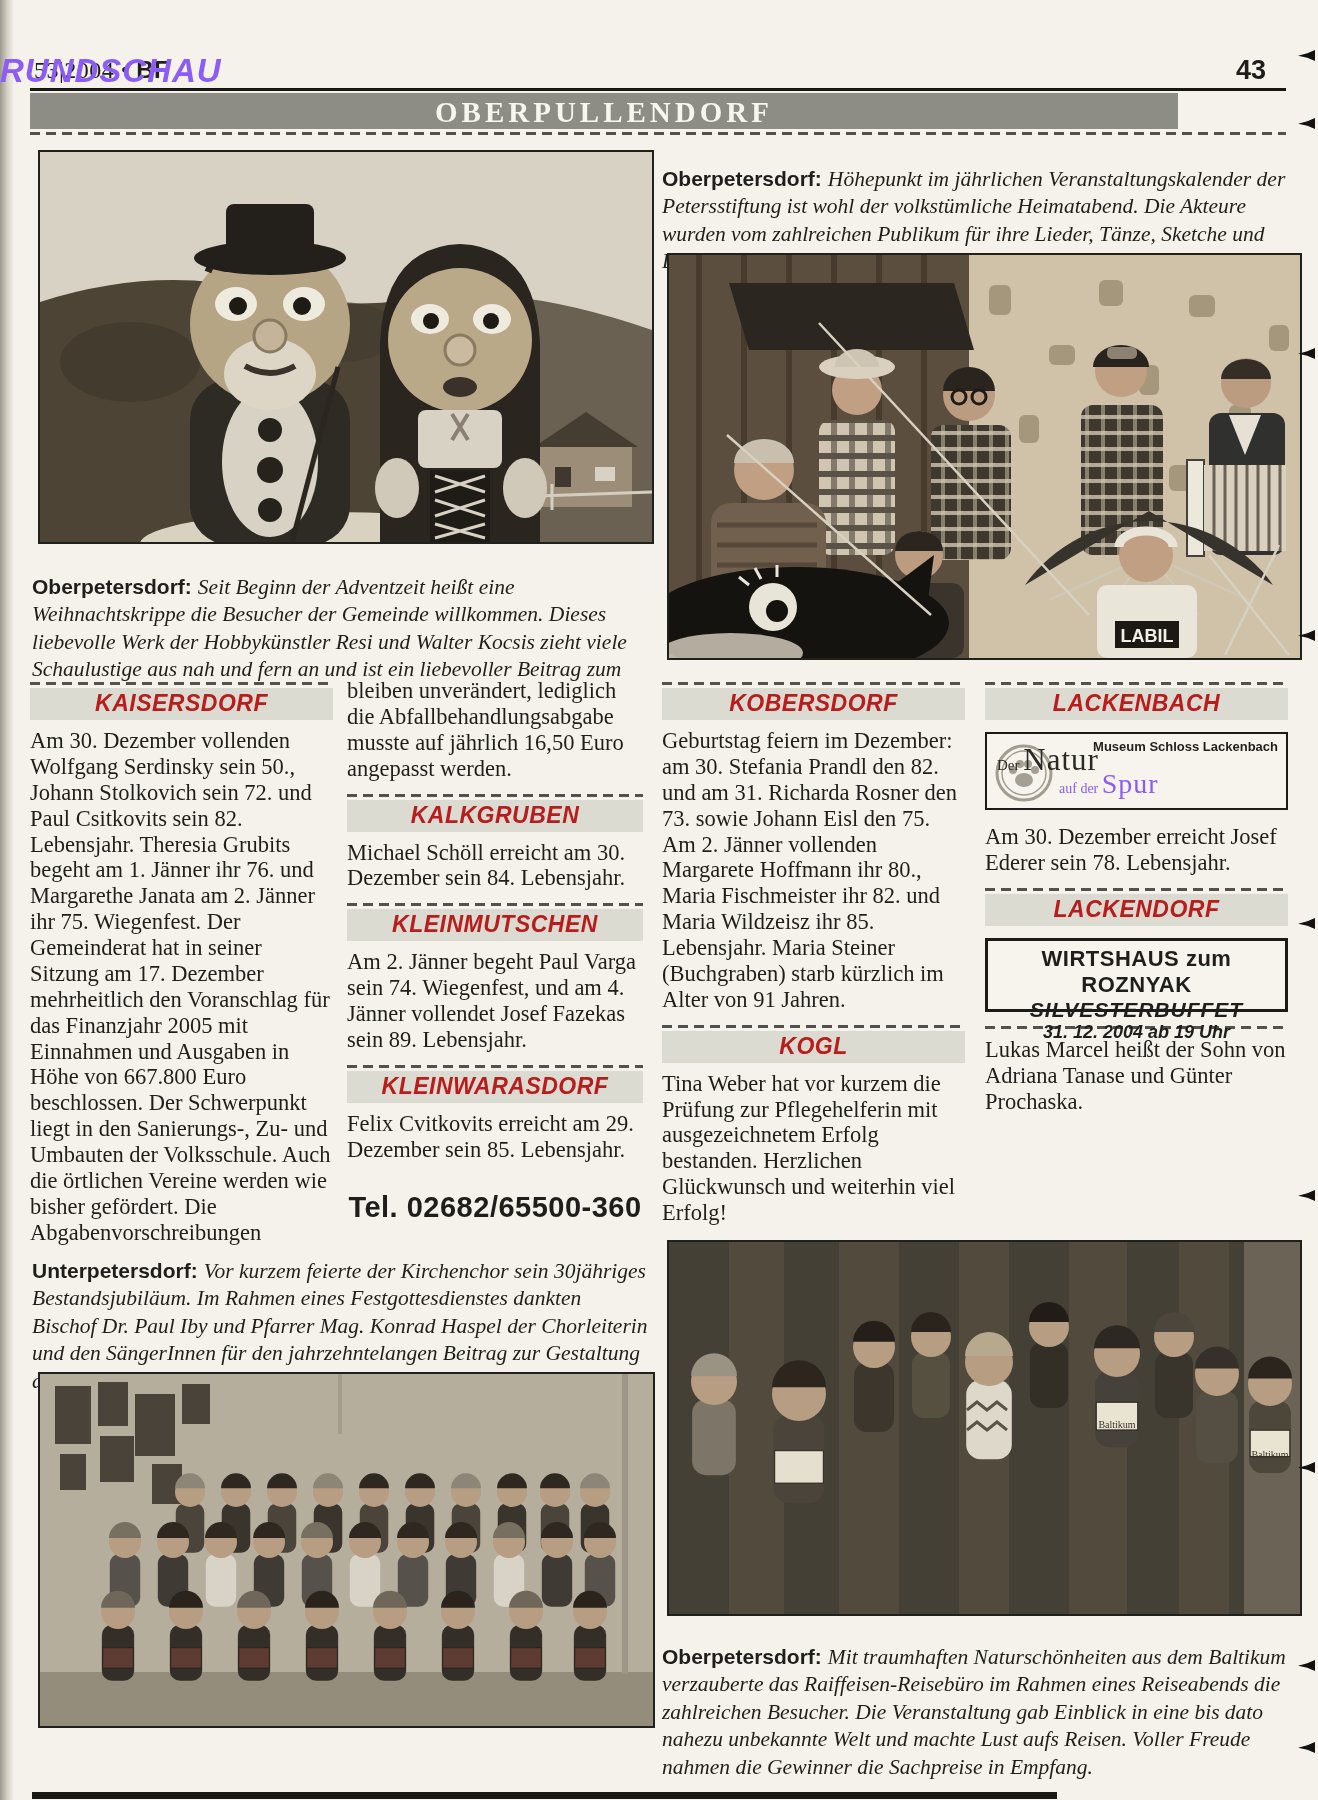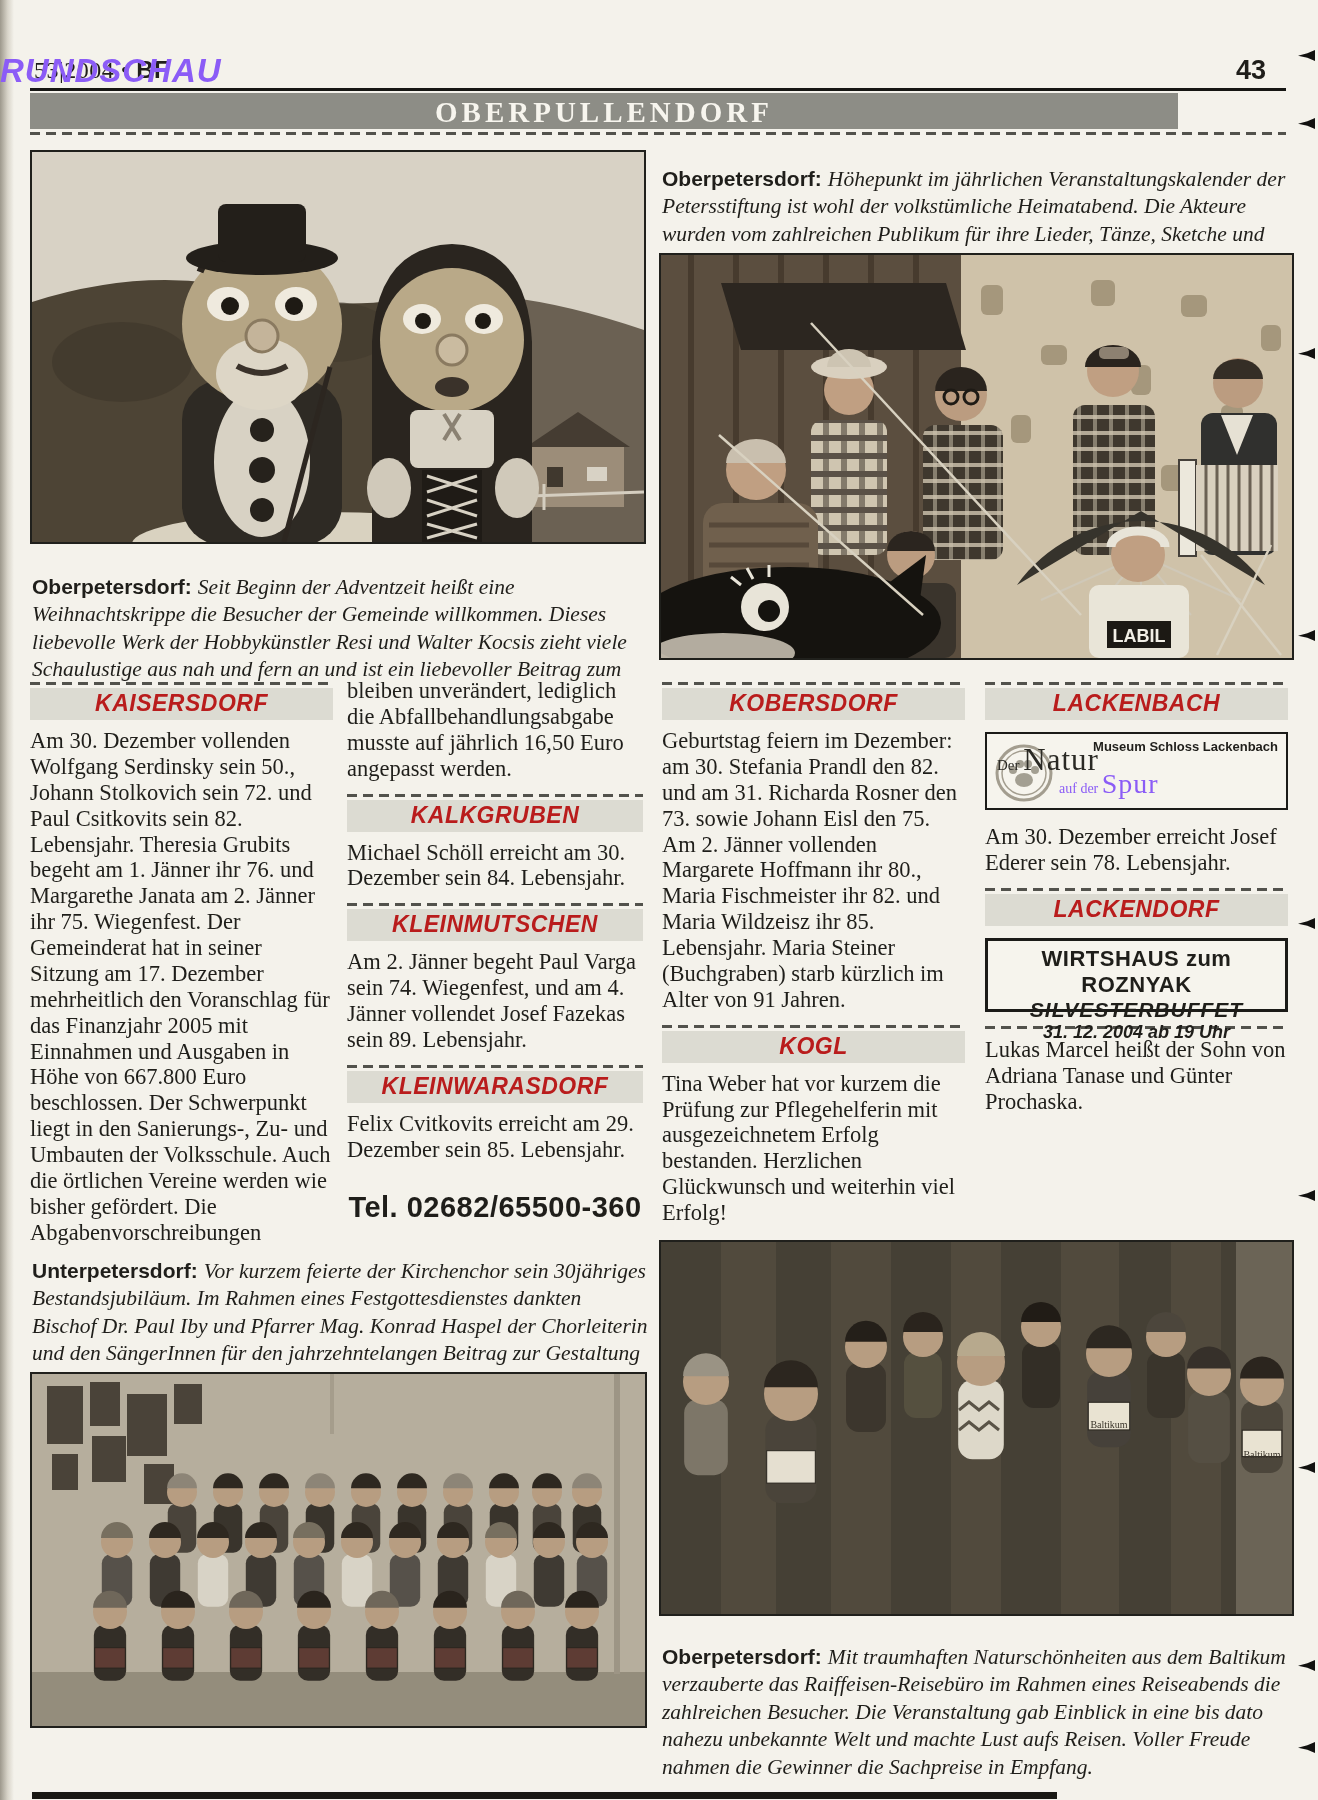--- a/index.html
+++ b/index.html
@@ -19,21 +19,21 @@
         font-weight:700;font-size:27px;}
   .rule{position:absolute;left:30px;top:88px;width:1256px;height:3px;background:#161613;}
   .banner{position:absolute;left:30px;top:93px;width:1148px;height:36px;background:#8d8d86;
         display:flex;align-items:flex-end;justify-content:center;}
   .banner span{font-family:"Liberation Serif",serif;font-weight:700;font-size:29px;
         color:#f7f5ee;letter-spacing:4px;}
   .dashline{height:3px;background-image:repeating-linear-gradient(90deg,#52524c 0 10px,transparent 10px 16px);}
   .banner-dash{position:absolute;left:30px;top:132px;width:1256px;}
 
   
-  .photo{position:absolute;border:2px solid #20201c;background:#cfc9bc;}
+  .photo{position:absolute;border:2px solid #20201c;background:#cfc9bc;margin-left:8px;}
   #photo1{left:30px;top:150px;width:612px;height:390px;}
   #photo2{left:659px;top:253px;width:631px;height:403px;}
   #photo3{left:30px;top:1372px;width:613px;height:352px;}
   #photo4{left:659px;top:1240px;width:631px;height:372px;}
   .photo svg{display:block;width:100%;height:100%;}
 
   
   .caption{position:absolute;font-size:21.5px;line-height:1.28;hyphens:auto;}
   .caption .lead{font-family:"Liberation Sans",sans-serif;font-weight:700;font-style:normal;
         font-size:21px;margin-right:6px;}

